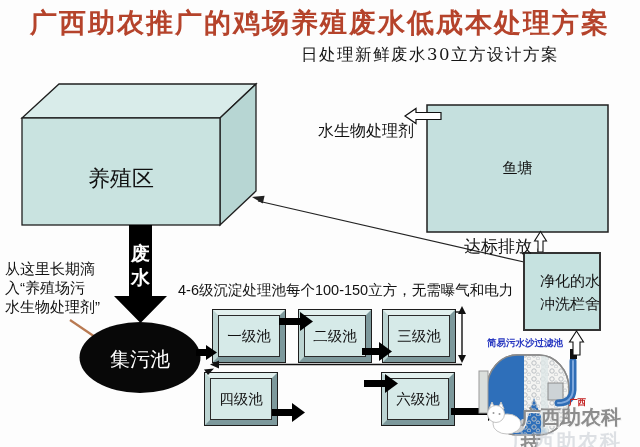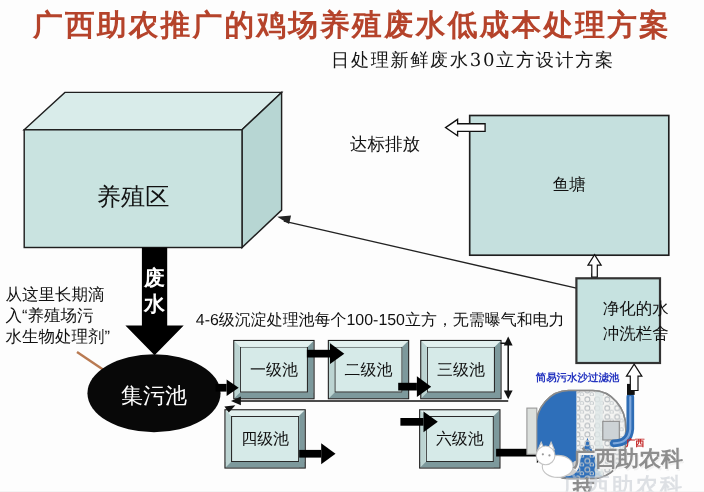--- a/index.html
+++ b/index.html
@@ -11,21 +11,21 @@
   #subtitle{top:44px;left:253px;font-family:"DejaVu Serif","Liberation Serif",serif;
             font-size:16.5px;letter-spacing:1.5px;color:#151515;margin-left:48px;}
   #breeding-label{left:22px;top:118px;width:198px;height:121px;display:flex;align-items:center;justify-content:center;font-size:22px;}
   #pond-label{left:427px;top:105px;width:181px;height:127px;display:flex;align-items:center;justify-content:center;font-size:15px;}
   #irrigation-label{left:318px;top:121px;font-size:16px;}
   #discharge-label{left:464px;top:235px;font-size:17px;}
   #wastewater-label{left:127px;top:242px;width:27px;text-align:center;font-size:19px;font-weight:bold;color:#fff;line-height:1.25;word-break:break-all;}
   #dosing-note{left:5px;top:259px;font-size:15px;line-height:19px;}
   #collection-label{left:82px;top:346px;width:116px;text-align:center;font-size:20px;color:#fff;}
   #pools-note{left:178px;top:281px;font-size:14.5px;}
-  #cleanbox-label{left:524px;top:270px;width:76px;text-align:center;font-size:15px;line-height:1.5;margin-left:16px;}
+  #cleanbox-label{left:524px;top:270px;width:76px;text-align:right;font-size:15px;line-height:1.5;}
   #filter-caption{left:487px;top:337px;font-size:9.5px;font-weight:bold;color:#2535c0;}
   #wm-region{left:569px;top:397px;font-size:8.5px;font-weight:bold;color:#c32222;}
   #wm-brand{left:521px;top:404px;font-size:20px;font-weight:bold;color:#8d8d8d;text-shadow:1px 1px 0 #f2f2f2;}
   #wm-faint{left:512px;top:428px;font-size:20px;font-weight:bold;color:rgba(195,201,207,0.55);letter-spacing:2px;}
   .pool{position:absolute;width:72px;height:52px;box-sizing:border-box;z-index:1;
         border:5px solid;border-color:#e2f0ee #7d999c #7d999c #bcd4d2;
         outline:1.5px solid #1d1d1d;background:#d6eae8;box-shadow:inset 0 0 0 1px #2a2a2a;
         display:flex;align-items:center;justify-content:center;font-size:14.5px;}
   #shapes{position:absolute;left:0;top:0;z-index:2;pointer-events:none;}
 </style>
@@ -153,21 +153,22 @@
       <circle cx="496" cy="414" r="8.5" fill="#fff" stroke="#c5c5c5" stroke-width="1"></circle>
       <circle cx="493.5" cy="413" r="1" fill="#999"></circle>
       <circle cx="499.5" cy="414" r="1" fill="#999"></circle>
     </g>
   </svg>
 
   <div class="t" id="title">广西助农推广的鸡场养殖废水低成本处理方案</div>
   <div class="t" id="subtitle">日处理新鲜废水30立方设计方案</div>
   <div class="t" id="breeding-label">养殖区</div>
   <div class="t" id="pond-label">鱼塘</div>
-  <div class="t" id="irrigation-label">达标排放</div>
+  <div class="t" id="irrigation-label">水生物处理剂</div>
+  <div class="t" id="discharge-label">达标排放</div>
   <div class="t" id="wastewater-label">废水</div>
   <div class="t" id="dosing-note">从这里长期滴
 入“养殖场污
 水生物处理剂”</div>
   <div class="t" id="collection-label">集污池</div>
   <div class="t" id="pools-note">4-6级沉淀处理池每个100-150立方，无需曝气和电力</div>
   <div class="t" id="cleanbox-label">净化的水
 冲洗栏舍</div>
   <div class="t" id="filter-caption">简易污水沙过滤池</div>
   <div class="t" id="wm-region">广西</div>

